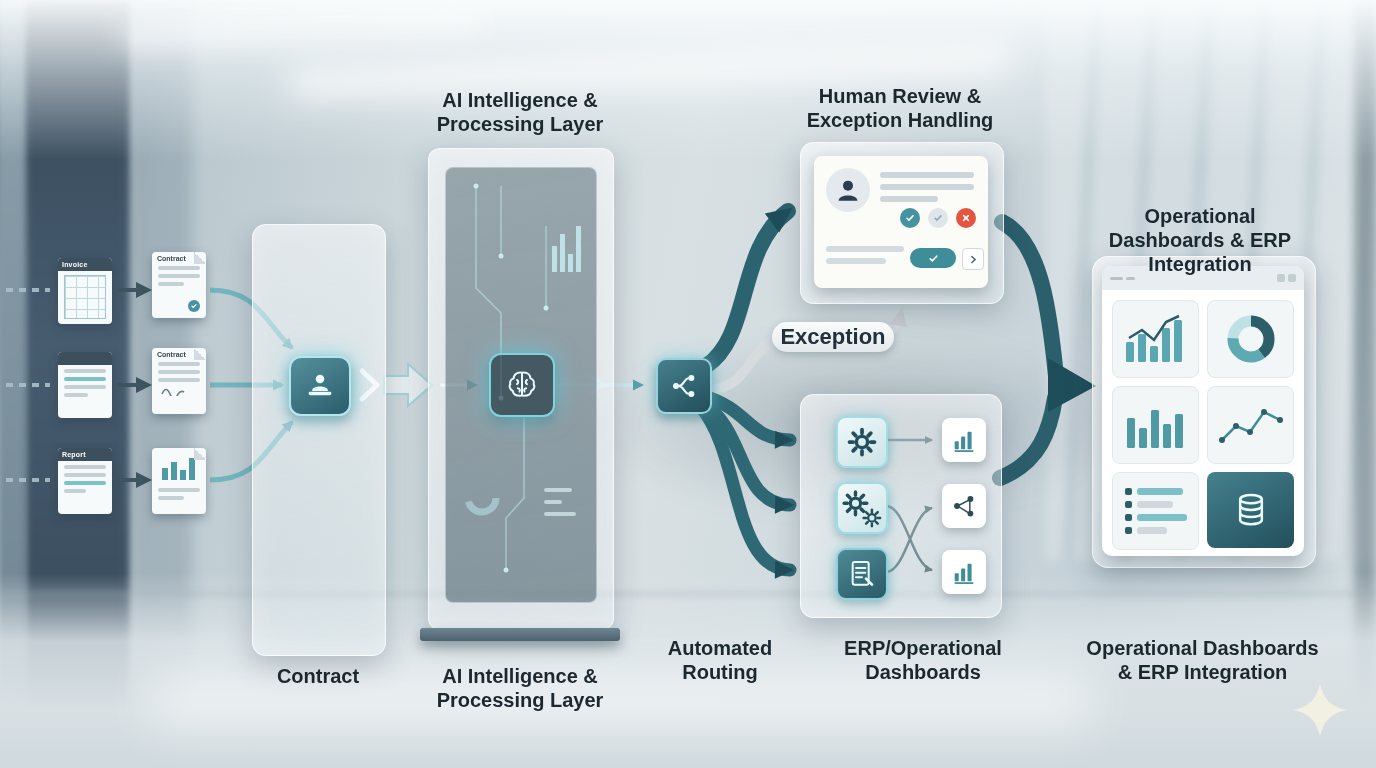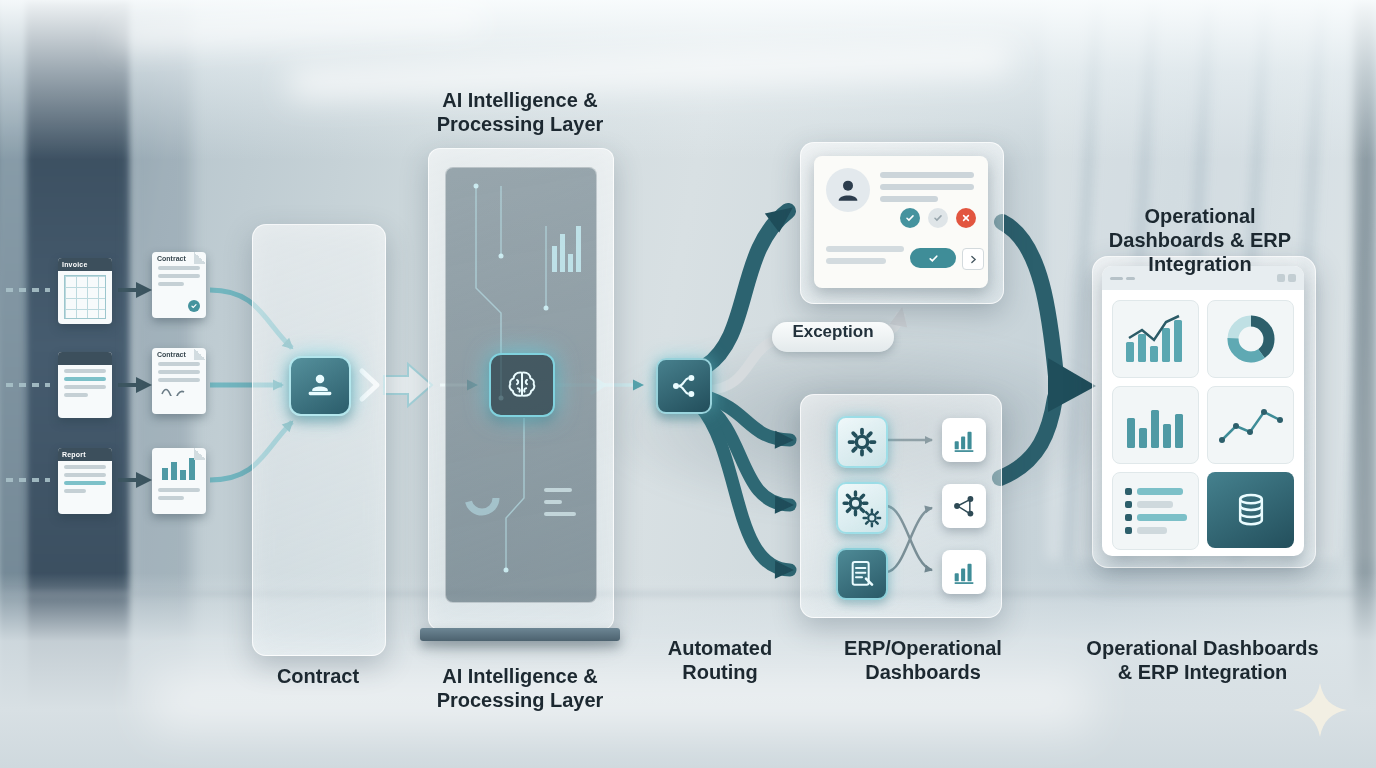--- a/index.html
+++ b/index.html
@@ -66,22 +66,22 @@
   .tb-sq{width:8px;height:8px;border-radius:2px;background:#c3ced3;}
   .dash-grid{display:grid;grid-template-columns:1fr 1fr;gap:8px;padding:10px;}
   .dash-tile{height:76px;background:#f2f6f7;border:1px solid #e0e8ea;border-radius:8px;display:flex;align-items:center;justify-content:center;overflow:hidden;}
   .dash-tile.dark{background:linear-gradient(150deg,#45818e,#234f5c);border:none;color:#eafcff;}
   .list-row{display:flex;align-items:center;gap:5px;margin:6px 0;}
   .list-sq{width:7px;height:7px;border-radius:2px;background:#2d5f6b;}
   .list-bar{height:7px;border-radius:3px;}
   
   .exc-pill{position:absolute;left:772px;top:322px;width:122px;height:30px;border-radius:15px;z-index:5;
     background:linear-gradient(180deg,rgba(251,253,253,0.97),rgba(229,235,237,0.92));
-    box-shadow:0 3px 8px rgba(55,75,85,0.28);display:flex;align-items:flex-start;justify-content:center;
-    font-size:17px;font-weight:600;color:#22313b;}
+    box-shadow:0 3px 8px rgba(55,75,85,0.28);display:flex;align-items:center;justify-content:center;
+    font-size:22px;font-weight:600;color:#22313b;}
   svg{display:block;}
   .sym-hide{position:absolute;width:0;height:0;overflow:hidden;}
 </style>
 </head>
 <body>
 
 <div class="stage">
 
   <div class="abs bg-base"></div>
   <div class="abs bg-pillar-far"></div>
@@ -480,20 +480,21 @@
       </div>
       <div class="dash-tile dark">
         <svg width="40" height="40" viewBox="0 0 48 48" color="#eafcff">
             <use href="#sym-db"></use>
           </svg>
       </div>
     </div>
   </div>
 
   <div class="abs lbl" style="left:412px;top:88px;width:216px;">AI Intelligence &amp; Processing Layer</div>
+  <div class="abs lbl" style="left:790px;top:84px;width:220px;">Human Review &amp; Exception Handling</div>
   <div class="abs lbl" style="left:1086px;top:204px;width:228px;">Operational Dashboards &amp; ERP Integration</div>
   <div class="abs lbl" style="left:238px;top:664px;width:160px;">Contract</div>
   <div class="abs lbl" style="left:408px;top:664px;width:224px;">AI Intelligence &amp; Processing Layer</div>
   <div class="abs lbl" style="left:650px;top:636px;width:140px;">Automated Routing</div>
   <div class="abs lbl" style="left:828px;top:636px;width:190px;">ERP/Operational Dashboards</div>
   <div class="abs lbl" style="left:1085px;top:636px;width:235px;">Operational Dashboards &amp; ERP Integration</div>
 
   <svg class="abs" style="left:1290px;top:680px;z-index:5;" width="60" height="60" viewBox="0 0 60 60">
     <path d="M30 3 C33 19 41 27 57 30 C41 33 33 41 30 57 C27 41 19 33 3 30 C19 27 27 19 30 3 Z" fill="#f3efe3" opacity="0.95"></path>
   </svg>

